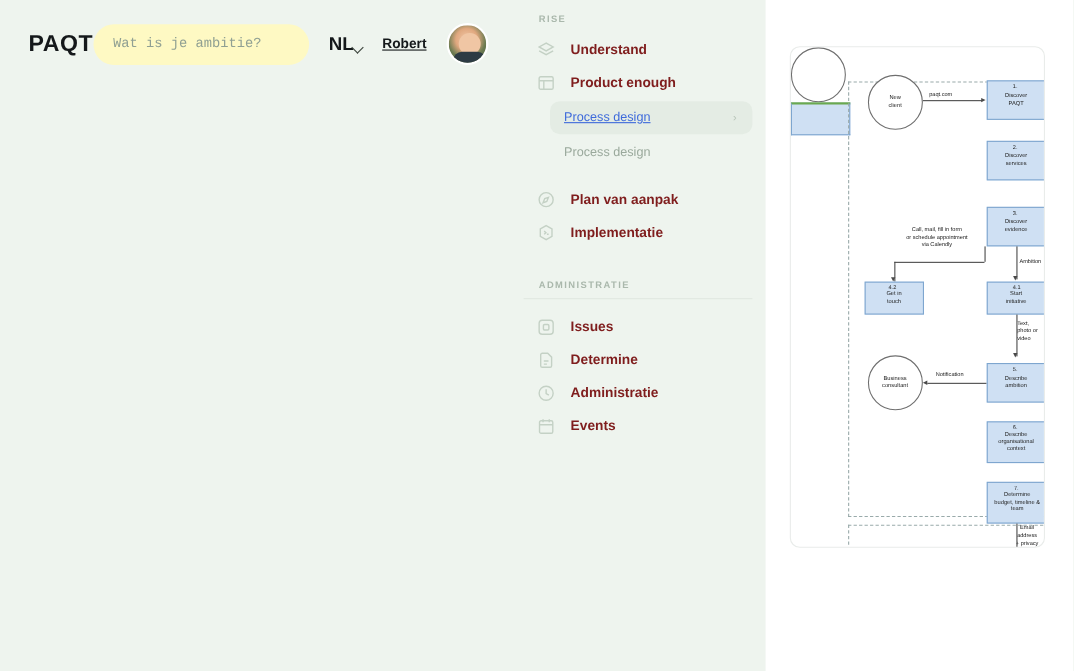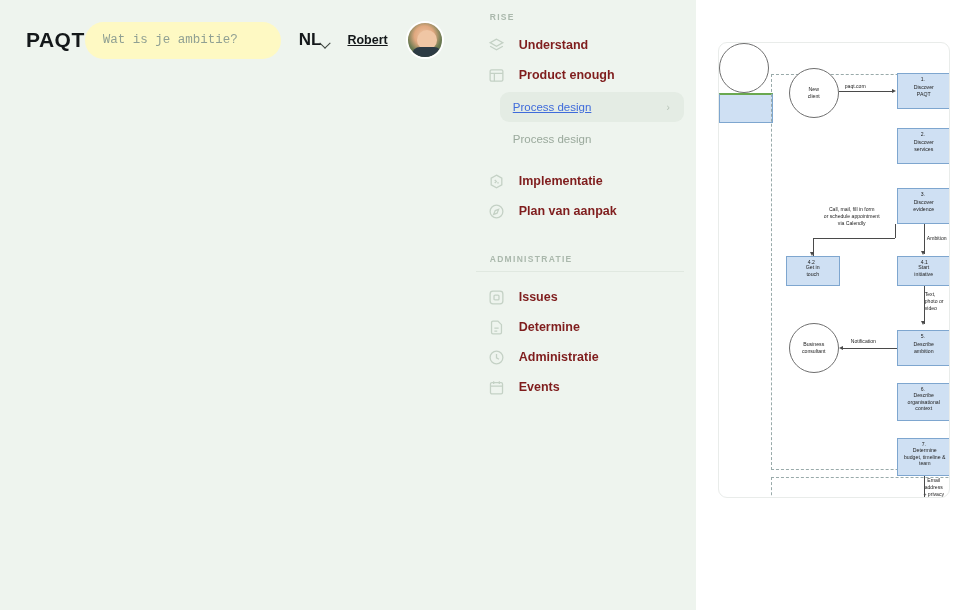--- a/index.html
+++ b/index.html
@@ -200,35 +200,35 @@
       </div>
       <div class="sb-sub">
         <span class="lbl">Process design</span>
       </div>
 
       <div class="gap"></div>
 
       <div class="sb-item">
         <span class="ico">
           <svg viewBox="0 0 24 24" width="17" height="17" fill="none" stroke="currentColor" stroke-width="1.8">
+            <circle cx="12" cy="12" r="9"></circle>
+              <path d="M15 9l-2.2 5.3L8 16l2.2-5.3L15 9z"></path>
+          </svg>
+        </span>
+        <span>Plan van aanpak</span>
+      </div>
+
+      <div class="sb-item">
+        <span class="ico">
+          <svg viewBox="0 0 24 24" width="17" height="17" fill="none" stroke="currentColor" stroke-width="1.8">
             <path d="M12 3l7.5 4.3v9.4L12 21l-7.5-4.3V7.3L12 3z"></path>
               <path d="M9.5 10l2.2 2-2.2 2M13 14h2.2"></path>
           </svg>
         </span>
         <span>Implementatie</span>
-      </div>
-
-      <div class="sb-item">
-        <span class="ico">
-          <svg viewBox="0 0 24 24" width="17" height="17" fill="none" stroke="currentColor" stroke-width="1.8">
-            <circle cx="12" cy="12" r="9"></circle>
-              <path d="M15 9l-2.2 5.3L8 16l2.2-5.3L15 9z"></path>
-          </svg>
-        </span>
-        <span>Plan van aanpak</span>
       </div>
 
       <div class="gap-lg"></div>
 
       <div class="section-label with-rule">ADMINISTRATIE</div>
 
       <div class="sb-item">
         <span class="ico">
           <svg viewBox="0 0 24 24" width="17" height="17" fill="none" stroke="currentColor" stroke-width="1.8">
             <rect x="3" y="3" width="18" height="18" rx="4"></rect>

